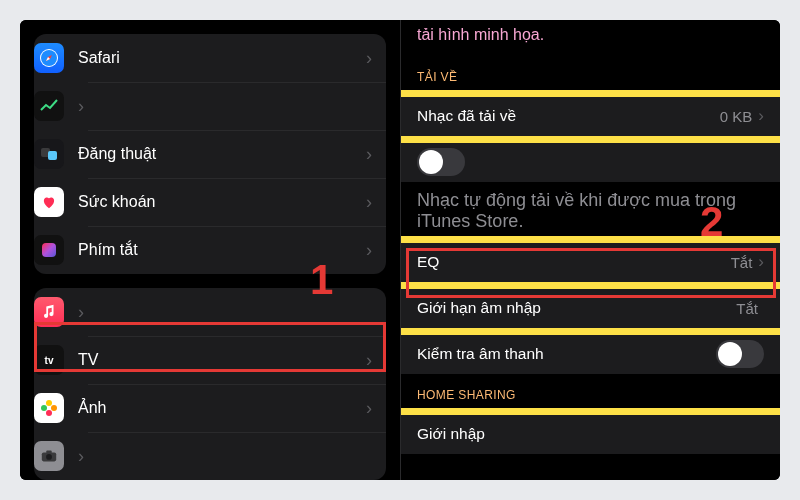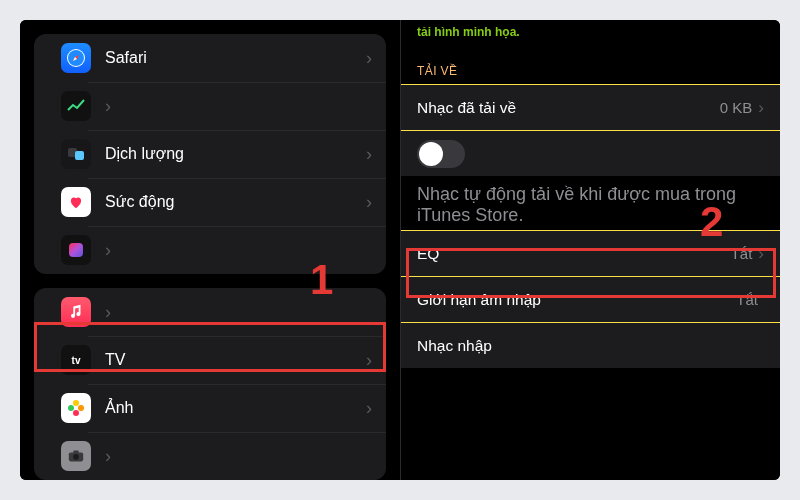--- a/index.html
+++ b/index.html
@@ -28,56 +28,55 @@
   
   .list {
     margin: 0 14px;
     background: #1c1c1e;
     border-radius: 12px;
     display: flex; flex-direction: column;
   }
   .row {
     display: flex; align-items: center;
     height: 48px;
-    padding: 0 14px 0 27px;
+    padding: 0 14px 0 0;
     position: relative;
   }
   .row + .row::before {
     content: "";
     position: absolute; left: 54px; right: 0; top: 0;
     height: 1px; background: #2a2a2c;
   }
   .app-icon {
     width: 30px; height: 30px; border-radius: 7px;
     margin-right: 14px;
     display: flex; align-items: center; justify-content: center;
     font-size: 16px;
     flex-shrink: 0;
   }
   .row-label { flex: 1; font-size: 16px; color: #fff; }
   .chev { color: #5a5a5e; font-size: 18px; }
   .gap { height: 26px; }
   
   .caption {
-    font-size: 12px; color: #84cc16;
+    font-size: 16px; color: #f9a8d4;
     padding: 4px 16px 10px 16px;
     line-height: 1.35;
-    font-weight: bold;
   }
   .section-header {
     font-size: 12px; color: #fdba74;
     padding: 14px 16px 6px 16px;
     letter-spacing: .4px;
   }
   .row-r {
     display: flex; align-items: center;
     height: 46px;
     padding: 0 16px;
     background: #1c1c1e;
-    border-top: 1px solid #fde047;
+    border-top: 7px solid #fde047;
     position: relative;
   }
   .row-r:first-of-type { border-top: 1px solid #2a2a2c; }
   .row-r .lab { flex: 1; font-size: 15.5px; color: #fff; }
   .row-r .val { color: #8e8e93; font-size: 15px; margin-right: 6px; text-align: right; }
   .row-r .chev { font-size: 17px; }
   .footnote {
     font-size: 18px; color: #8e8e93;
     padding: 8px 16px 4px 16px;
   }
@@ -149,47 +148,48 @@
         <span class="chev">›</span>
       </div>
 
       <div class="row">
         <span class="app-icon bg-translate">
           <svg width="20" height="20" viewBox="0 0 20 20">
               <rect x="2" y="4" width="9" height="9" rx="2" fill="#3a3a3c"></rect>
               <rect x="9" y="7" width="9" height="9" rx="2" fill="#5ac8fa"></rect>
             </svg>
         </span>
-        <span class="row-label">Dịch lượng</span>
+        <span class="row-label">Đăng thuật</span>
         <span class="chev">›</span>
       </div>
 
       <div class="row">
         <span class="app-icon bg-health">
           <svg width="18" height="18" viewBox="0 0 20 20">
               <path d="M10 17 C3 12 3 6 7 5 C9 4.5 10 6 10 6 C10 6 11 4.5 13 5 C17 6 17 12 10 17Z" fill="#ff2d55"></path>
             </svg>
         </span>
-        <span class="row-label">Sức động</span>
+        <span class="row-label">Sức khoán</span>
         <span class="chev">›</span>
       </div>
 
       <div class="row">
         <span class="app-icon bg-shortcut">
           <svg width="20" height="20" viewBox="0 0 20 20">
               <rect x="3" y="3" width="14" height="14" rx="4" fill="url(#g1)"></rect>
               <defs>
                 <linearGradient id="g1" x1="0" y1="0" x2="1" y2="1">
                   <stop offset="0" stop-color="#ff2d55"></stop>
                   <stop offset=".5" stop-color="#af52de"></stop>
                   <stop offset="1" stop-color="#5856d6"></stop>
                 </linearGradient>
               </defs>
             </svg>
         </span>
+        <span class="row-label">Phím tắt</span>
         <span class="chev">›</span>
       </div>
 
     </div>
 
     <div class="gap"></div>
 
     <div class="list">
 
       <div class="row">
@@ -259,24 +259,29 @@
       <span class="lab">EQ</span>
       <span class="val">Tắt</span>
       <span class="chev">›</span>
     </div>
 
     <div class="row-r">
       <span class="lab">Giới hạn âm nhập</span>
       <span class="val">Tắt</span>
     </div>
 
-
-
-    <div class="row-r">
-      <span class="lab link">Nhạc nhập</span>
+    <div class="row-r">
+      <span class="lab">Kiểm tra âm thanh</span>
+      <span class="toggle"></span>
+    </div>
+
+    <div class="section-header">HOME SHARING</div>
+
+    <div class="row-r">
+      <span class="lab link">Giới nhập</span>
     </div>
 
   </div>
 
   <div class="hl hl-left"></div>
   <div class="hl hl-right"></div>
   <div class="num num1">1</div>
   <div class="num num2">2</div>
 
 </div>

